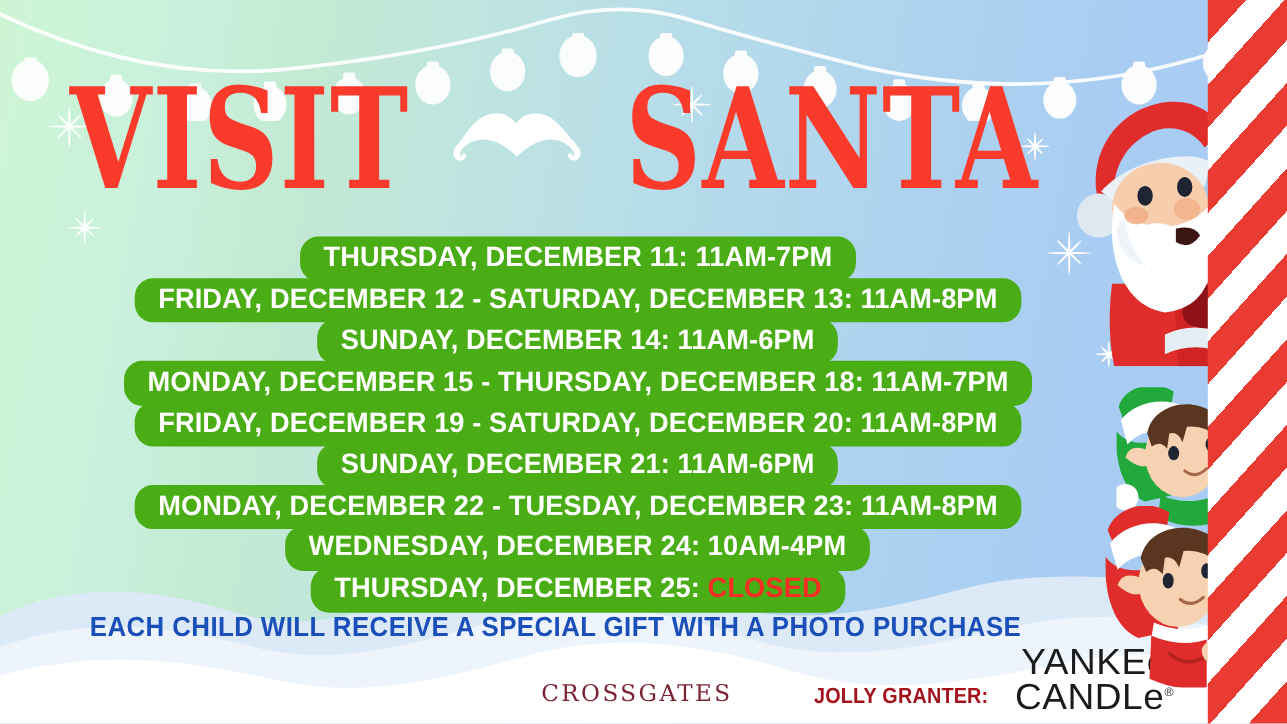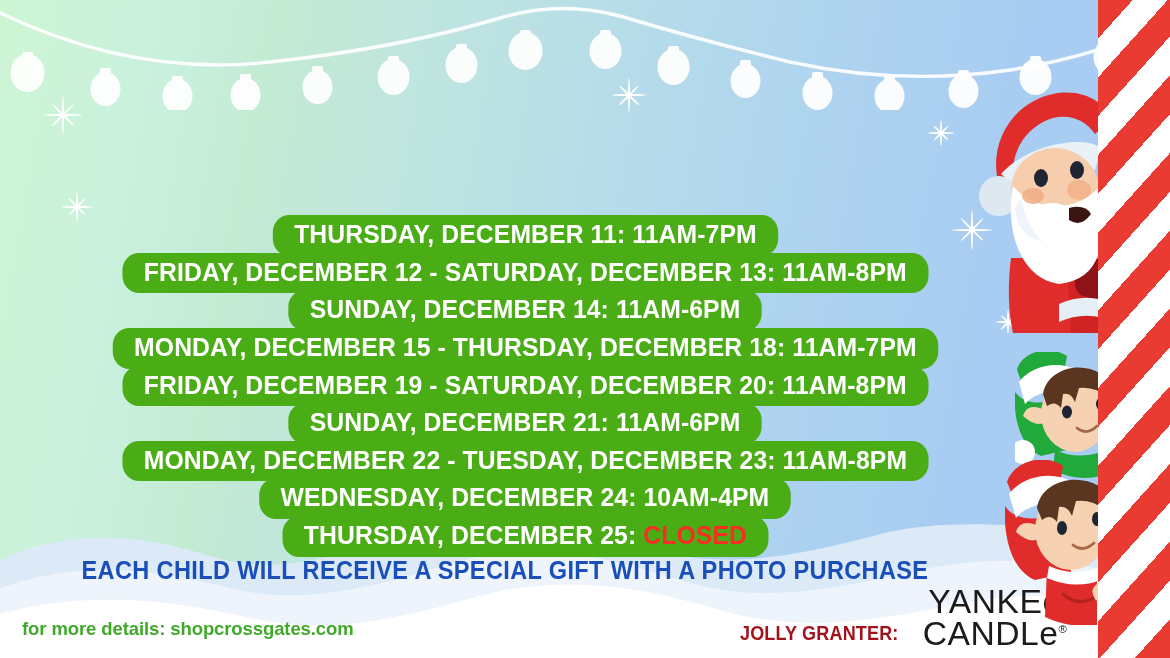--- a/index.html
+++ b/index.html
@@ -252,20 +252,27 @@
           <rect x="1030" y="56" width="11" height="7" rx="2"></rect>
           <ellipse cx="1035.5" cy="77" rx="16" ry="18"></ellipse>
         </g>
       <g>
           <rect x="1104" y="36" width="11" height="7" rx="2"></rect>
           <ellipse cx="1109.5" cy="57" rx="16" ry="18"></ellipse>
         </g>
     </g>
   </svg>
 
+  <div id="title-row">
+    <span class="title-word">VISIT</span>
+    <svg id="mustache" viewBox="0 0 120 58">
+      <path fill="#ffffff" d="M60,14 C53,4 42,2 32,6 C20,11 14,22 8,30 C4,35 1,38 1,42 c0,5 5,8 9,6 c3,-1 4,-5 2,-6 c-2,-1 -4,1 -3,3 c-3,-1 -2,-5 1,-8 c5,-5 13,-9 22,-8 c11,1 21,8 29,16 c8,-8 18,-15 29,-16 c9,-1 17,3 22,8 c3,3 4,7 1,8 c1,-2 -1,-4 -3,-3 c-2,1 -1,5 2,6 c4,2 9,-1 9,-6 c0,-4 -3,-7 -7,-12 C106,22 100,11 88,6 C78,2 67,4 60,14 Z"></path>
+    </svg>
+    <span class="title-word">SANTA</span>
+  </div>
 
   <div id="schedule">
     <div class="pill"><span>THURSDAY, DECEMBER 11: 11AM-7PM</span></div>
     <div class="pill"><span>FRIDAY, DECEMBER 12 - SATURDAY, DECEMBER 13: 11AM-8PM</span></div>
     <div class="pill"><span>SUNDAY, DECEMBER 14: 11AM-6PM</span></div>
     <div class="pill"><span>MONDAY, DECEMBER 15 - THURSDAY, DECEMBER 18: 11AM-7PM</span></div>
     <div class="pill"><span>FRIDAY, DECEMBER 19 - SATURDAY, DECEMBER 20: 11AM-8PM</span></div>
     <div class="pill"><span>SUNDAY, DECEMBER 21: 11AM-6PM</span></div>
     <div class="pill"><span>MONDAY, DECEMBER 22 - TUESDAY, DECEMBER 23: 11AM-8PM</span></div>
     <div class="pill"><span>WEDNESDAY, DECEMBER 24: 10AM-4PM</span></div>
@@ -273,21 +280,21 @@
   </div>
 
   <svg id="snow" viewBox="0 0 1170 190" preserveAspectRatio="none">
     <path fill="#dce9f7" d="M0,92 C70,60 140,66 210,88 C280,110 340,86 410,64 C480,42 560,52 640,78 C720,104 800,88 880,66 C950,48 1060,56 1170,80 L1170,190 L0,190 Z"></path>
     <path fill="#eef4fc" d="M0,120 C80,92 150,100 230,120 C300,138 370,120 450,96 C530,72 600,86 680,112 C760,138 840,120 920,102 C1000,84 1090,94 1170,116 L1170,190 L0,190 Z"></path>
     <path fill="#ffffff" d="M0,146 C90,122 170,132 250,150 C330,168 400,150 480,128 C560,106 640,118 720,142 C800,166 880,152 960,136 C1040,120 1100,128 1170,146 L1170,190 L0,190 Z"></path>
   </svg>
 
   <div id="tagline">EACH CHILD WILL RECEIVE A SPECIAL GIFT WITH A PHOTO PURCHASE</div>
 
-  <div id="url">for more details: shopcrossgates.com</div>
+  <div id="crossgates">CROSSGATES</div>
   <div id="jolly">JOLLY GRANTER:</div>
   <div id="yankee">
     <div class="yk-line">YANKEe</div>
     <div class="yk-line"><span>CANDLe</span><span class="yk-reg">®</span></div>
   </div>
 
   <div id="candy"></div>
 
   <svg id="santa" viewBox="0 0 160 265">
 

